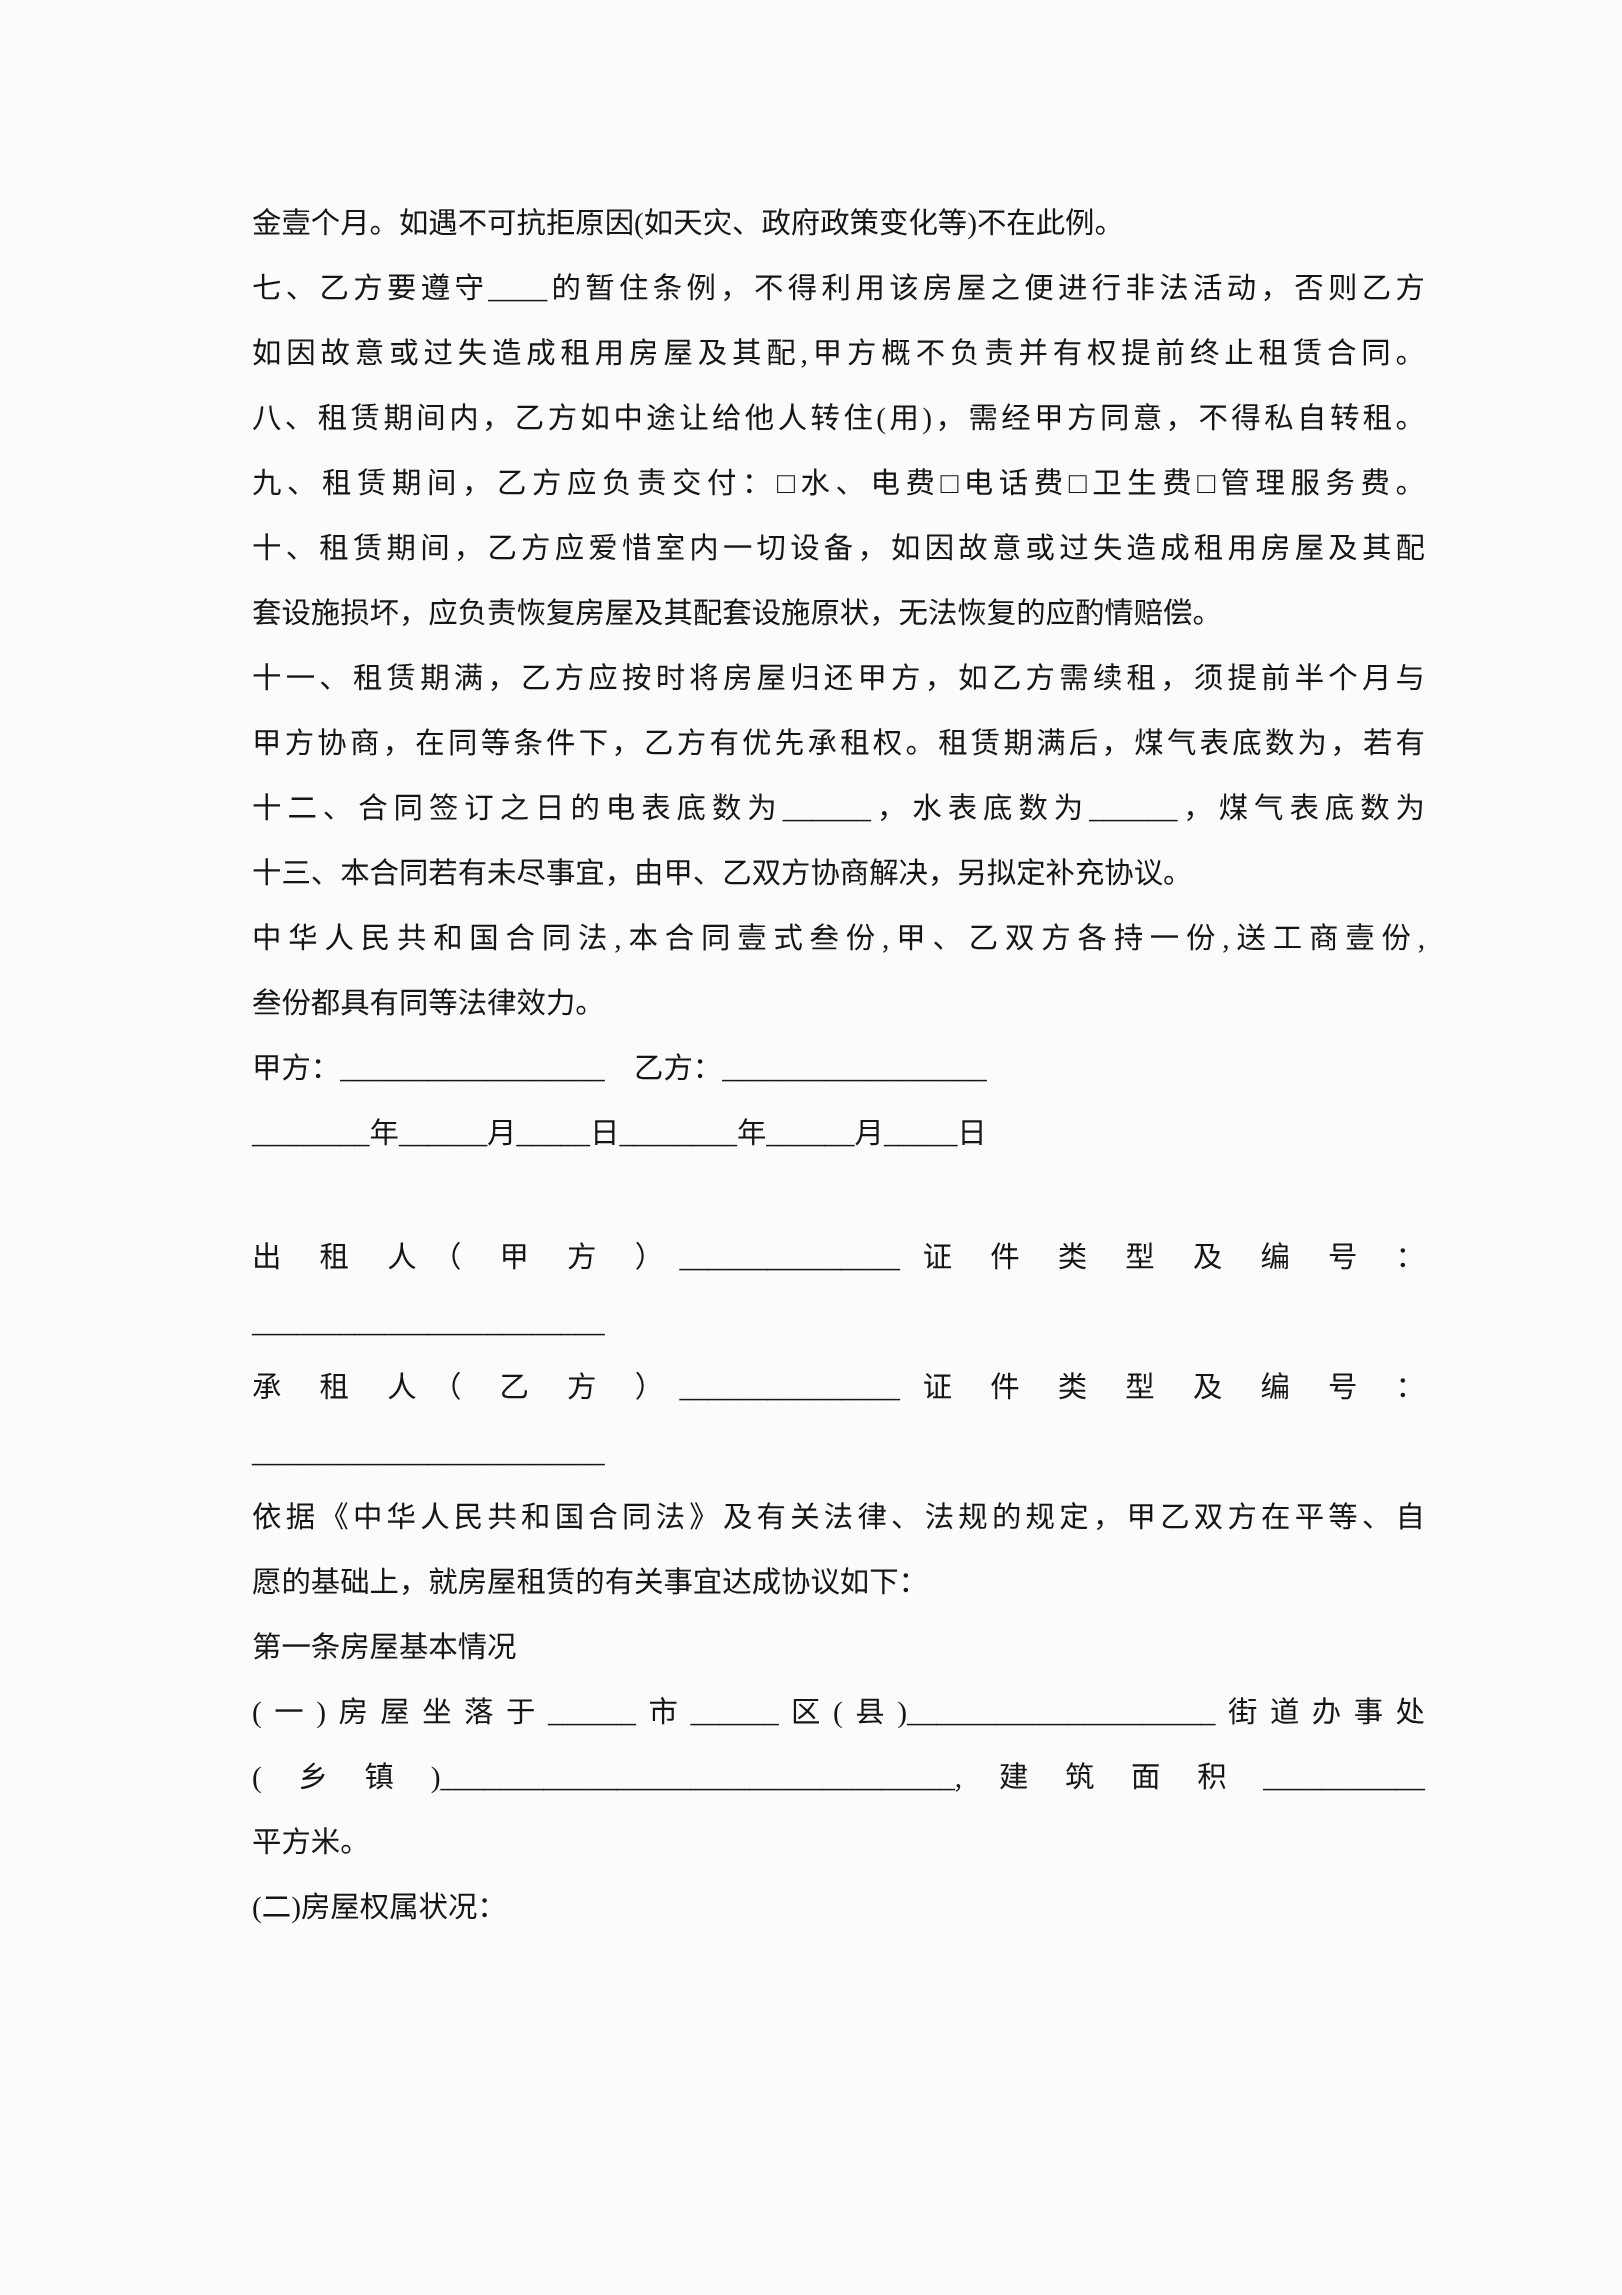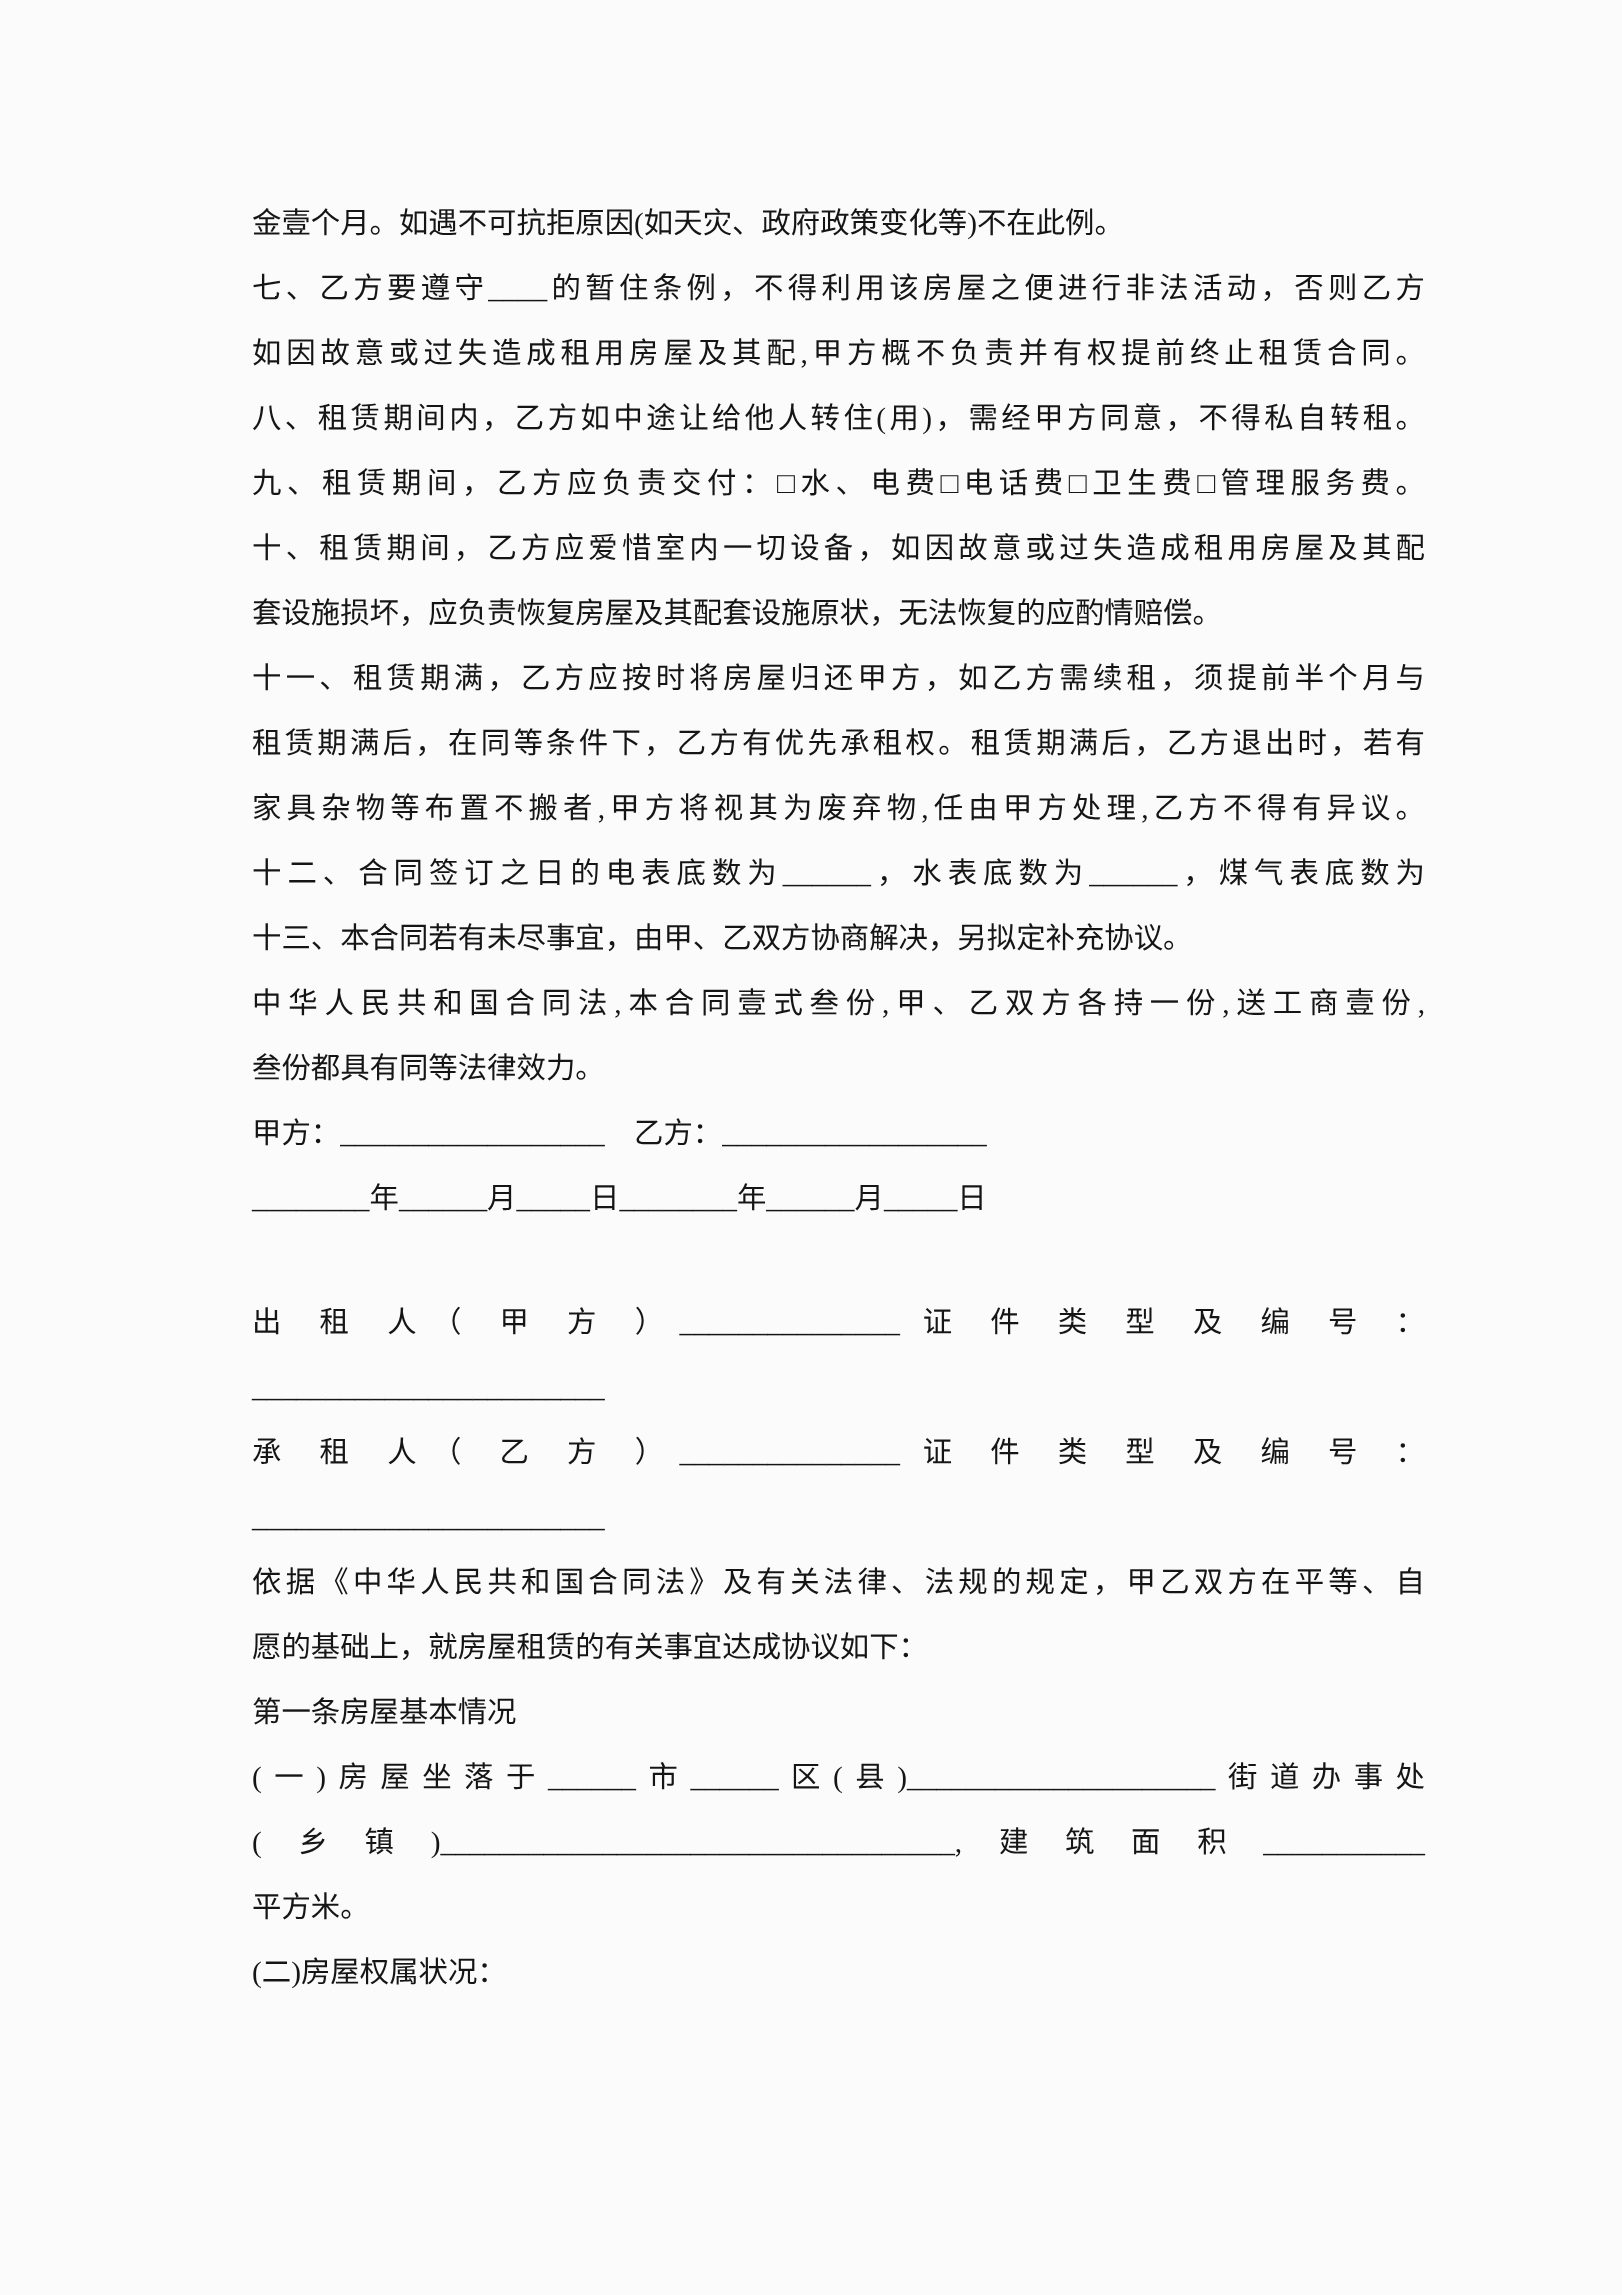--- a/index.html
+++ b/index.html
@@ -34,22 +34,21 @@
 
 <div class="page">
   <div class="line">金壹个月。如遇不可抗拒原因(如天灾、政府政策变化等)不在此例。</div>
   <div class="line j">七、乙方要遵守____的暂住条例，不得利用该房屋之便进行非法活动，否则乙方</div>
   <div class="line j">如因故意或过失造成租用房屋及其配,甲方概不负责并有权提前终止租赁合同。</div>
   <div class="line j">八、租赁期间内，乙方如中途让给他人转住(用)，需经甲方同意，不得私自转租。</div>
   <div class="line j">九、租赁期间，乙方应负责交付：□水、电费□电话费□卫生费□管理服务费。</div>
   <div class="line j">十、租赁期间，乙方应爱惜室内一切设备，如因故意或过失造成租用房屋及其配</div>
   <div class="line">套设施损坏，应负责恢复房屋及其配套设施原状，无法恢复的应酌情赔偿。</div>
   <div class="line j">十一、租赁期满，乙方应按时将房屋归还甲方，如乙方需续租，须提前半个月与</div>
-  <div class="line j">租赁期满后，在同等条件下，乙方有优先承租权。租赁期满后，乙方退出时，若有</div>
-  <div class="line j">家具杂物等布置不搬者,甲方将视其为废弃物,任由甲方处理,乙方不得有异议。</div>
+  <div class="line j">甲方协商，在同等条件下，乙方有优先承租权。租赁期满后，煤气表底数为，若有</div>
   <div class="line j">十二、合同签订之日的电表底数为______，水表底数为______，煤气表底数为</div>
   <div class="line">十三、本合同若有未尽事宜，由甲、乙双方协商解决，另拟定补充协议。</div>
   <div class="line j">中华人民共和国合同法,本合同壹式叁份,甲、乙双方各持一份,送工商壹份,</div>
   <div class="line">叁份都具有同等法律效力。</div>
   <div class="line">甲方：__________________　乙方：__________________</div>
   <div class="line">________年______月_____日________年______月_____日</div>
   <div class="line j gap">出 租 人（ 甲 方 ）_______________ 证 件 类 型 及 编 号 ：</div>
   <div class="line">________________________</div>
   <div class="line j">承 租 人（ 乙 方 ）_______________ 证 件 类 型 及 编 号 ：</div>
   <div class="line">________________________</div>

